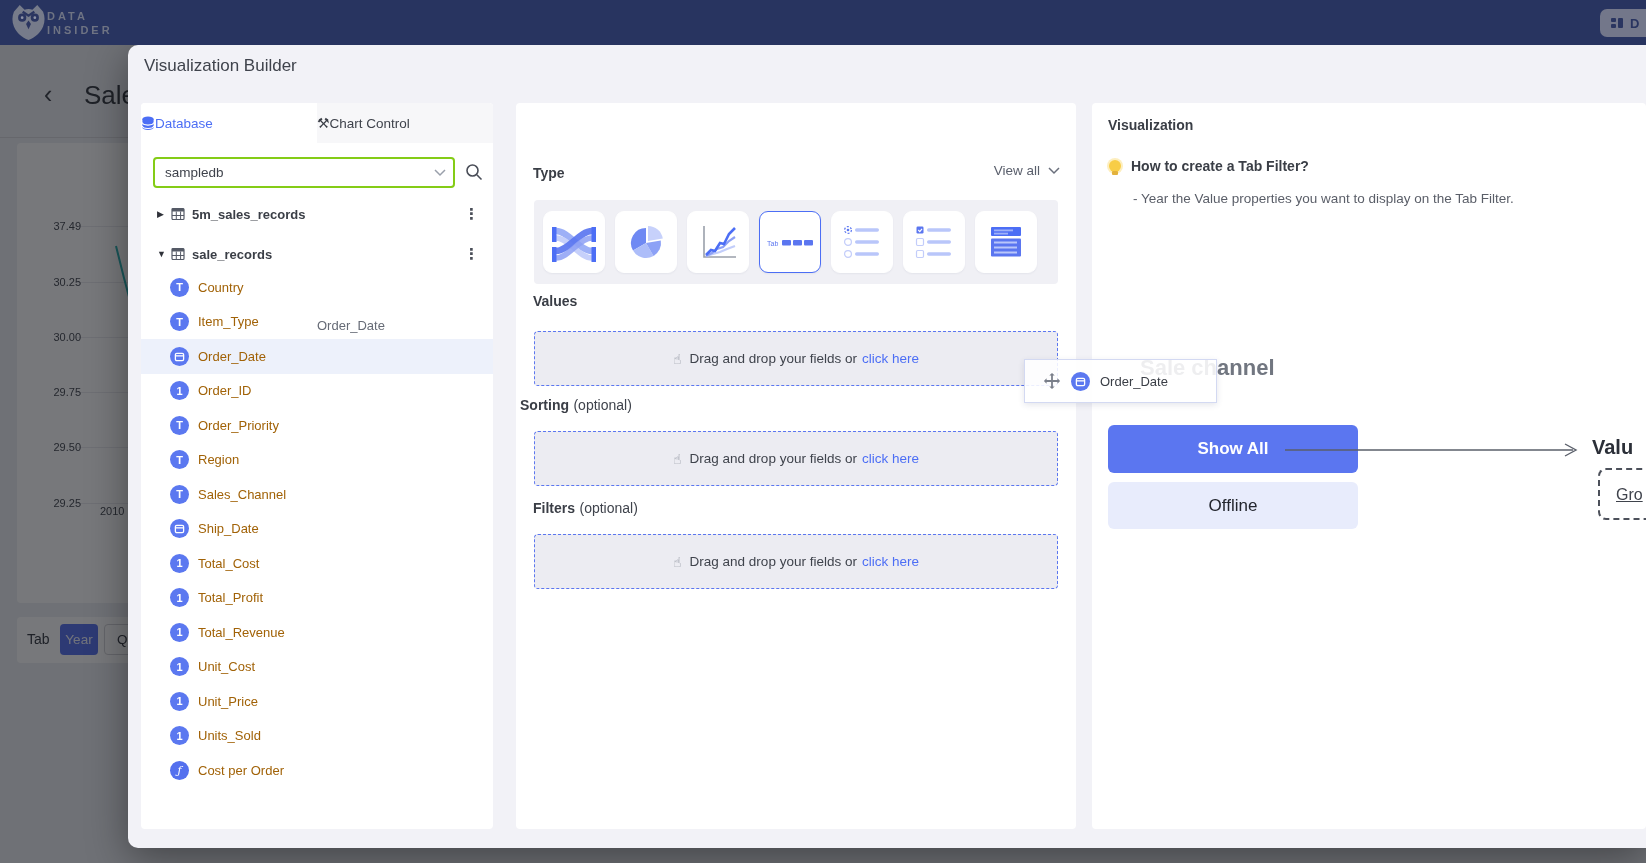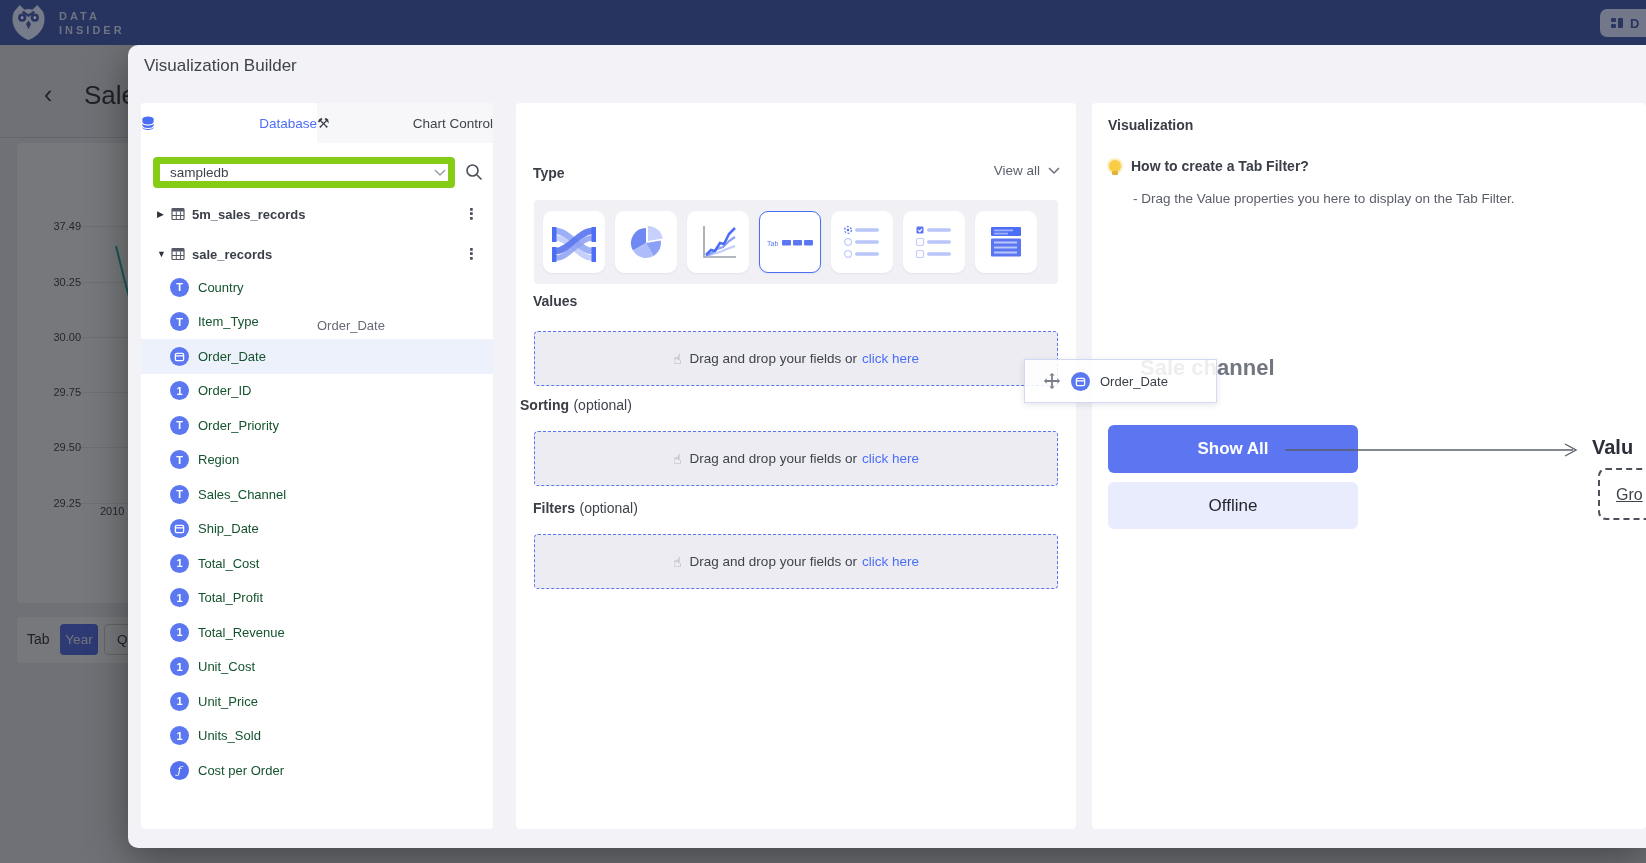--- a/index.html
+++ b/index.html
@@ -3,21 +3,21 @@
 <meta charset="utf-8">
 <style>
   * { margin:0; padding:0; box-sizing:border-box; }
   html,body { width:1646px; height:863px; }
   body { font-family:"Liberation Sans","DejaVu Sans",sans-serif; color:#3c4048; }
   #stage { position:relative; width:1646px; height:863px; overflow:hidden; background:#eef0f4; }
 
   
   #navbar { position:absolute; left:0; top:0; width:1646px; height:45px; background:#283460; z-index:50; }
   .brand { position:absolute; left:10px; top:3px; display:flex; align-items:center; }
-  .brand-text { margin-left:12px; color:#6e7383; font-weight:bold; font-size:11px; letter-spacing:3px; line-height:14px; }
+  .brand-text { margin-left:0; color:#6e7383; font-weight:bold; font-size:11px; letter-spacing:3px; line-height:14px; }
   .nav-dash-btn { position:absolute; left:1600px; top:9px; width:90px; height:28px; background:#73778a; border-radius:7px; display:flex; align-items:center; padding-left:10px; gap:6px; color:#283460; font-weight:bold; font-size:13px; }
 
   
   #bg-page { position:absolute; inset:0; background:#eef0f4; z-index:1; }
   .bg-header-title { position:absolute; left:84px; top:80px; font-size:26px; color:#3a3e46; white-space:nowrap; }
   .bg-back { position:absolute; left:44px; top:80px; font-size:25px; color:#43474f; }
   .bg-divider { position:absolute; left:0; top:137px; width:100%; height:1px; background:#d9dade; }
   .bg-chart-card { position:absolute; left:17px; top:143px; width:420px; height:460px; background:#ffffff; border-radius:4px; }
   .ytick { position:absolute; right:356px; font-size:11px; color:#4a4e56; } 
   .gridline { position:absolute; left:58px; right:0; height:1px; background:#ececf0; }
@@ -29,36 +29,36 @@
   #backdrop { position:absolute; left:0; top:45px; width:1646px; height:818px; background:rgba(8,9,14,0.55); z-index:10; }
 
   
   #modal { position:absolute; left:128px; top:45px; width:1518px; height:803px; background:#f2f2f7; border-radius:10px 0 0 10px; z-index:20; box-shadow:0 10px 40px rgba(0,0,0,.4); }
   .modal-title { position:absolute; left:16px; top:11px; font-size:17px; font-weight:500; color:#3f434c; }
   .card { position:absolute; top:58px; height:726px; background:#ffffff; border-radius:4px; }
 
   
   #left-card { left:13px; width:352px; overflow:hidden; }
   .lp-tabs { position:absolute; left:0; top:0; width:100%; height:40px; display:flex; }
-  .lp-tab { flex:1; display:flex; align-items:center; justify-content:space-between; gap:0; font-size:13.5px; font-weight:500; cursor:pointer; }
+  .lp-tab { flex:1; display:flex; align-items:center; justify-content:flex-start; gap:0; font-size:13.5px; font-weight:500; cursor:pointer; }
   .lp-tab.active { color:#4c6ef5; background:#ffffff; }
   .lp-tab.inactive { color:#3f434c; background:#f7f7f9; }
   .tool-glyph { font-size:14px; color:#3a3e46; }
   .lp-search { position:absolute; left:12px; top:54px; width:302px; height:31px; }
-  .lp-search input { width:100%; height:100%; border:7px solid #84cc16; border-radius:4px; padding:0 28px 0 10px; font-size:13.5px; color:#3f434c; font-family:inherit; background:#fff; }
+  .lp-search input { width:100%; height:100%; border:2px solid #84cc16; border-radius:4px; padding:0 28px 0 10px; font-size:13.5px; color:#3f434c; font-family:inherit; background:#fff; }
   .lp-search .chev { position:absolute; right:9px; top:12px; }
   .lp-mag { position:absolute; left:324px; top:60px; }
   .tree-row { position:absolute; left:0; width:100%; height:30px; display:flex; align-items:center; padding-left:16px; }
   .caret { width:14px; font-size:9px; color:#2f323a; }
   .tree-name { font-size:13px; font-weight:bold; color:#3a3e46; margin-left:7px; }
   .kebab { position:absolute; right:14px; font-size:15px; color:#4a4e58; font-weight:bold; }
   .fields { position:absolute; left:0; top:167px; width:100%; }
   .field-row { position:relative; height:34.5px; display:flex; align-items:center; padding-left:29px; }
   .field-row.selected { background:#edf1fb; }
-  .field-label { font-size:13px; color:#14532d; margin-left:9px; }
+  .field-label { font-size:13px; color:#a16207; margin-left:9px; }
   .ficon { width:19px; height:19px; border-radius:50%; background:#5b78f0; color:#fff; display:flex; align-items:center; justify-content:center; font-size:11px; font-weight:bold; flex:0 0 19px; }
   .ficon.formula { background:#5470ee; font-style:italic; font-family:"DejaVu Serif",serif; font-weight:normal; }
 
   
   #mid-card { left:388px; width:560px; }
   .sec-label { font-size:14px; font-weight:bold; color:#3a3e46; }
   .sec-optional { font-weight:normal; color:#3f434c; }
   .view-all { position:absolute; right:16px; top:60px; display:flex; align-items:center; gap:8px; font-size:13.5px; color:#5a5f6c; cursor:pointer; }
   .type-strip { position:absolute; left:18px; top:97px; width:524px; height:84px; background:#f0f0f5; border-radius:4px; }
   .tile { position:absolute; top:11px; width:62px; height:62px; background:#ffffff; border-radius:9px; border:1px solid #ffffff; box-shadow:0 1px 2px rgba(40,50,90,.06); display:flex; align-items:center; justify-content:center; cursor:pointer; }
@@ -402,21 +402,21 @@
             </svg>
         </span>
         <span class="chip-label">Order_Date</span>
       </div>
     </div>
 
     <div id="right-card" class="card">
       <div class="sec-label viz-title">Visualization</div>
       <span class="tip-bulb"></span>
       <div class="tip-title">How to create a Tab Filter?</div>
-      <div class="tip-body">- Drag the Value properties you here to display on the Tab Filter.</div>
+      <div class="tip-body">- Year the Value properties you want to display on the Tab Filter.</div>
 
       <div class="preview-title">Sale channel</div>
       <div class="pv-btn primary" style="top:322px">Show All</div>
       <div class="pv-btn soft" style="top:379px">Offline</div>
     </div>
 
   </div>
 
   <div class="ghost-label">Order_Date</div>
 

